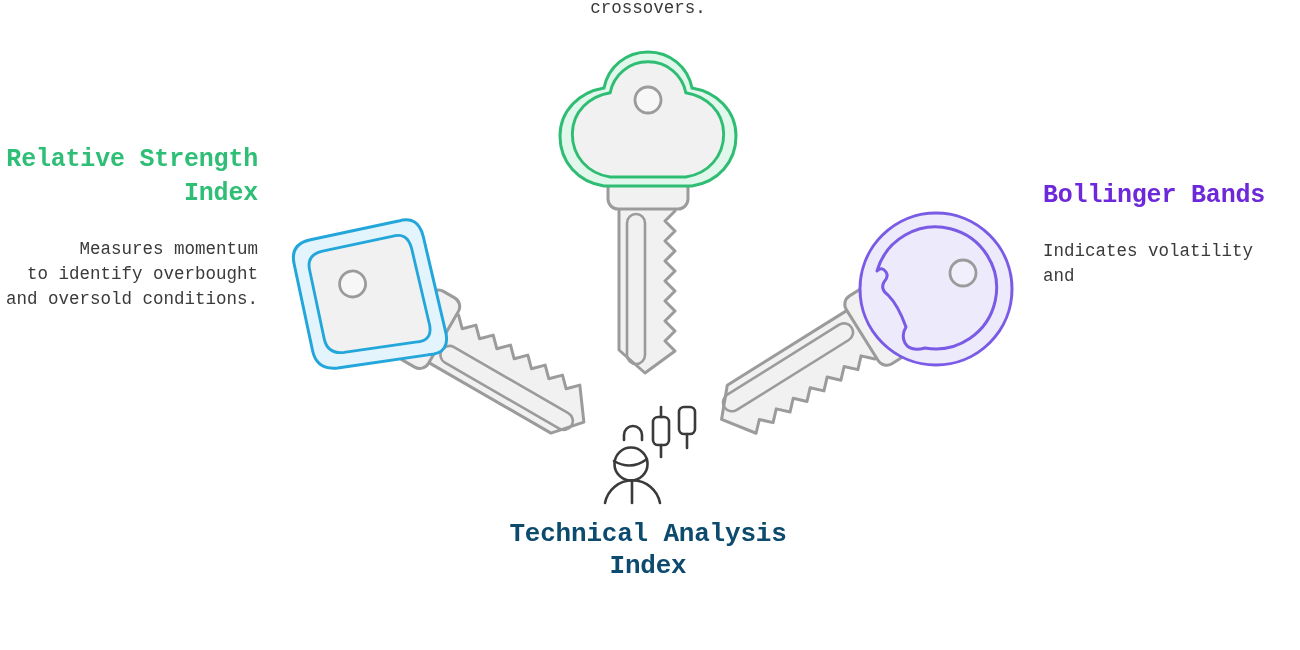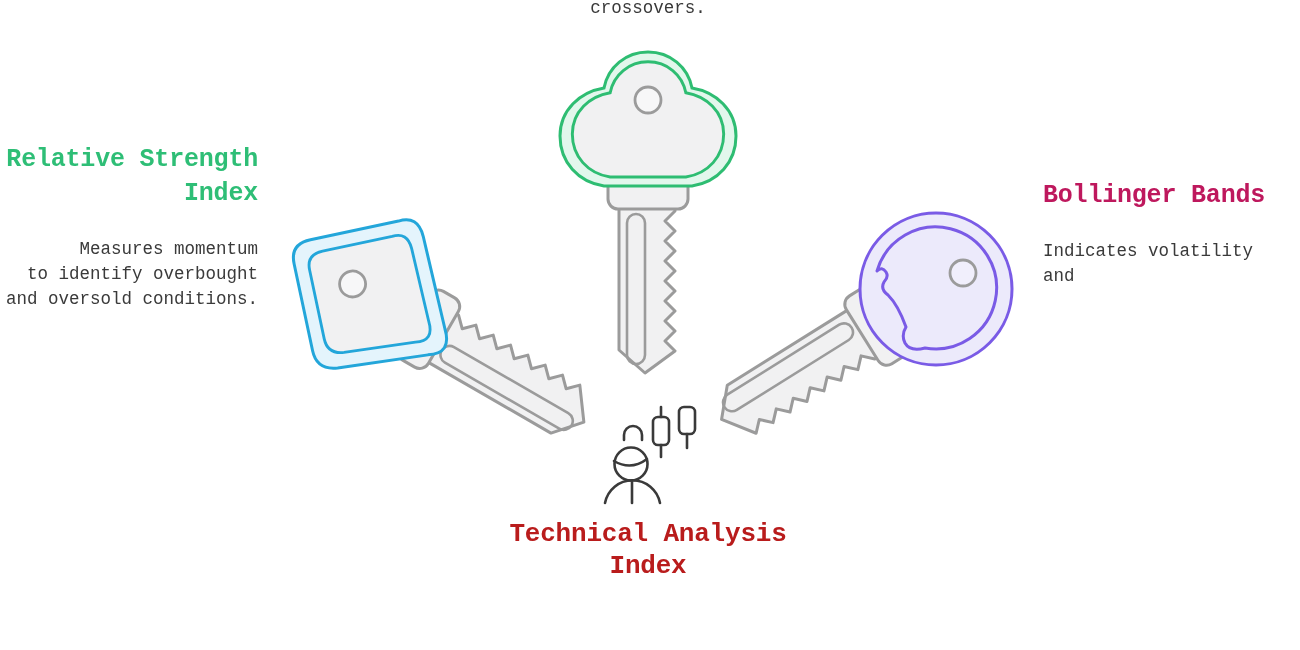--- a/index.html
+++ b/index.html
@@ -35,28 +35,28 @@
   .left-block {
     position: absolute; top: 143px; right: 1042px; width: 320px; text-align: right;
   }
   .right-block {
     position: absolute; left: 1043px; top: 179px; width: 250px; text-align: left;
   }
   .item-title {
     font-size: 25px; font-weight: bold; line-height: 34px; letter-spacing: -0.2px;
   }
   .left-block .item-title  { color: #2ebe76; }
-  .right-block .item-title { color: #be185d; }
+  .right-block .item-title { color: #6d28d9; }
   .item-desc {
     margin-top: 26px; font-size: 17.5px; line-height: 25px; color: #3a3a3a;
   }
   .right-block .item-desc { }
   .center-title {
     position: absolute; left: 0; top: 518px; width: 1296px; text-align: center;
-    font-size: 26px; font-weight: bold; line-height: 32px; color: #b91c1c; letter-spacing: -0.2px;
+    font-size: 26px; font-weight: bold; line-height: 32px; color: #0c4a6e; letter-spacing: -0.2px;
   }
 </style>
 </head>
 <body>
 
 <div class="canvas">
 
   <svg class="diagram" width="1300" height="650" viewBox="0 0 1300 650">
     <defs>
       <g id="blade">

